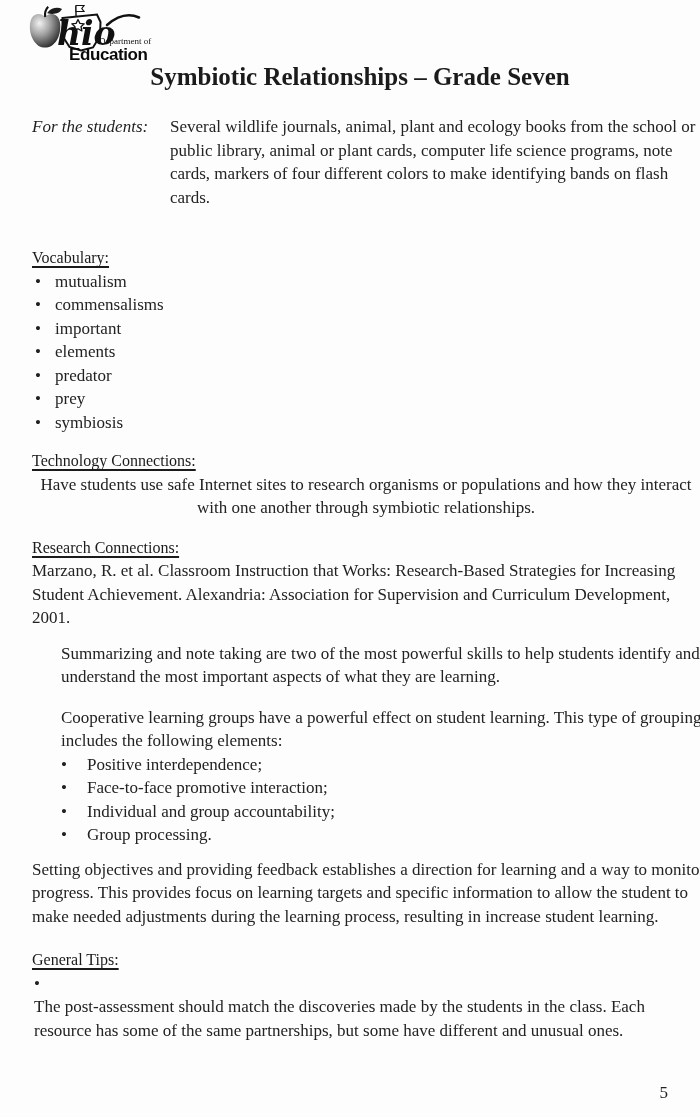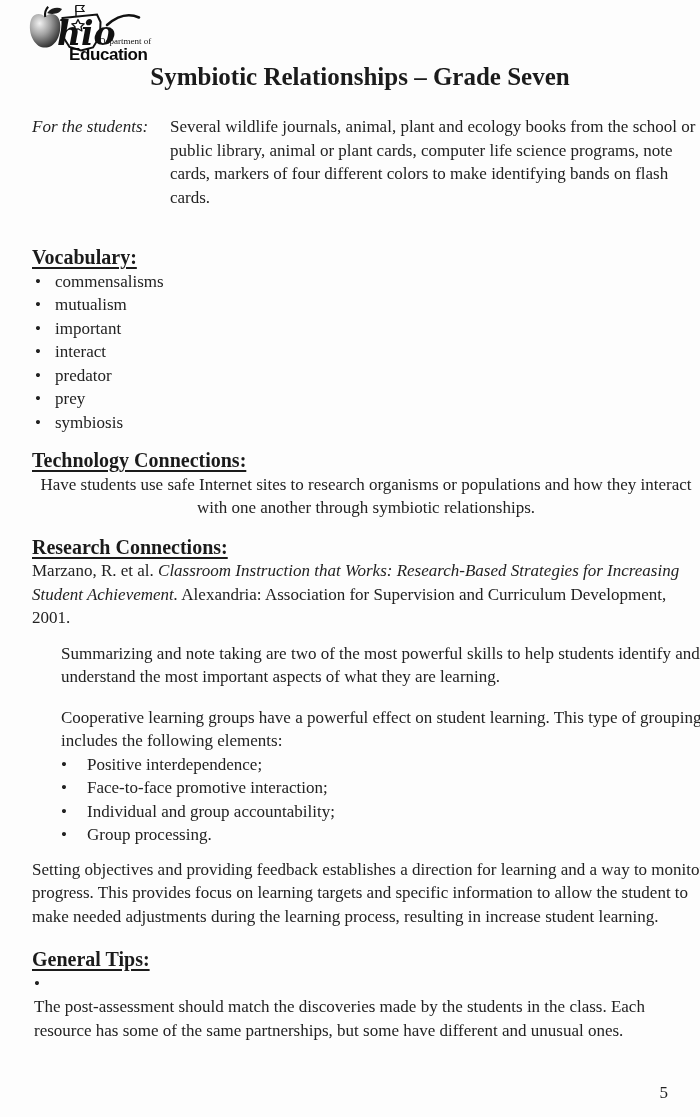--- a/index.html
+++ b/index.html
@@ -27,34 +27,34 @@
     font-weight:bold;
     margin-top:1px;
     color:#1b1b1b;
   }
   
   .forstudents { display:flex; margin:23px 0 0 8px; }
   .fs-label { width:138px; flex:none; font-style:italic; }
   .fs-text  { width:550px; }
   
   h2.sec {
-    font-size:20px; line-height:23.5px; font-weight:bold;
+    font-size:16px; line-height:23.5px; font-weight:normal;
     margin-left:8px;
     color:#1b1b1b;
   }
   h2.sec span { text-decoration:underline; text-decoration-thickness:1.6px; text-underline-offset:3px; }
   h2.voc  { margin-top:37px; }
   h2.tech { margin-top:15px; }
   h2.res  { margin-top:16px; }
   h2.tips { margin-top:20px; }
   
   p.body { margin-left:8px; }
   p.tech-text { width:668px;text-align:center; }
   p.cite { width:668px; }
-  .it { font-style:italic; }
+  .it { }
   .indent { margin-left:37px; }
   p.sum  { margin-top:12px; width:642px; }
   p.coop { margin-top:17px; width:660px; }
   p.setting { margin:11px 0 0 8px; width:690px; }
   
   ul { list-style:none; }
   ul li { display:flex; }
   ul li .blt { flex:none; }
   ul li .blt::before { content:"\2022"; }
   ul.voc-list { margin-left:8px; }
@@ -104,33 +104,33 @@
 
   <div class="forstudents">
     <div class="fs-label">For the students:</div>
     <div class="fs-text">Several wildlife journals, animal, plant and ecology books from the school or public library, animal or plant cards, computer life science programs, note cards, markers of four different colors to make identifying bands on flash cards.</div>
   </div>
 
   <h2 class="sec voc"><span>Vocabulary:</span></h2>
   <ul class="voc-list">
     <li>
         <span class="blt"></span>
-        <span class="li-text">commensalisms</span>
+        <span class="li-text">mutualism</span>
       </li>
     <li>
         <span class="blt"></span>
-        <span class="li-text">mutualism</span>
+        <span class="li-text">commensalisms</span>
       </li>
     <li>
         <span class="blt"></span>
         <span class="li-text">important</span>
       </li>
     <li>
         <span class="blt"></span>
-        <span class="li-text">interact</span>
+        <span class="li-text">elements</span>
       </li>
     <li>
         <span class="blt"></span>
         <span class="li-text">predator</span>
       </li>
     <li>
         <span class="blt"></span>
         <span class="li-text">prey</span>
       </li>
     <li>

